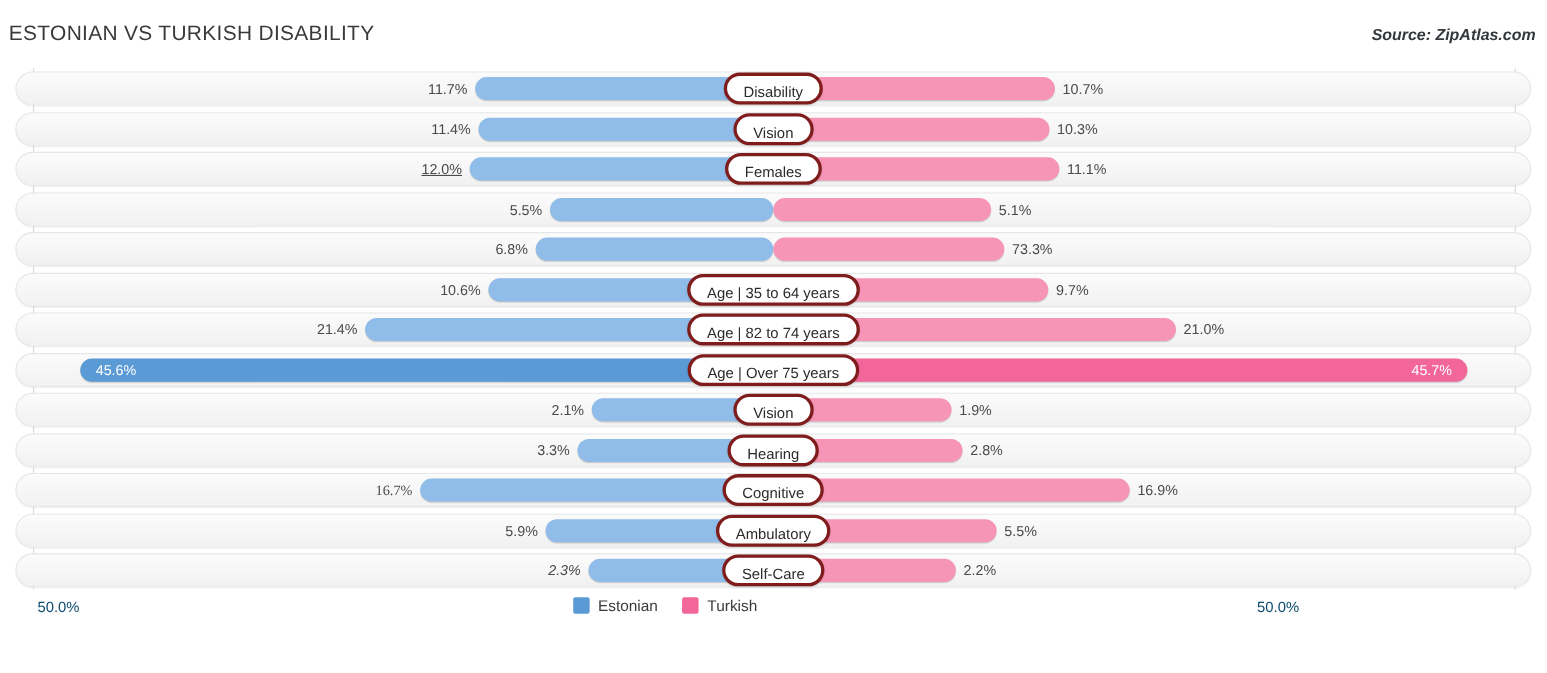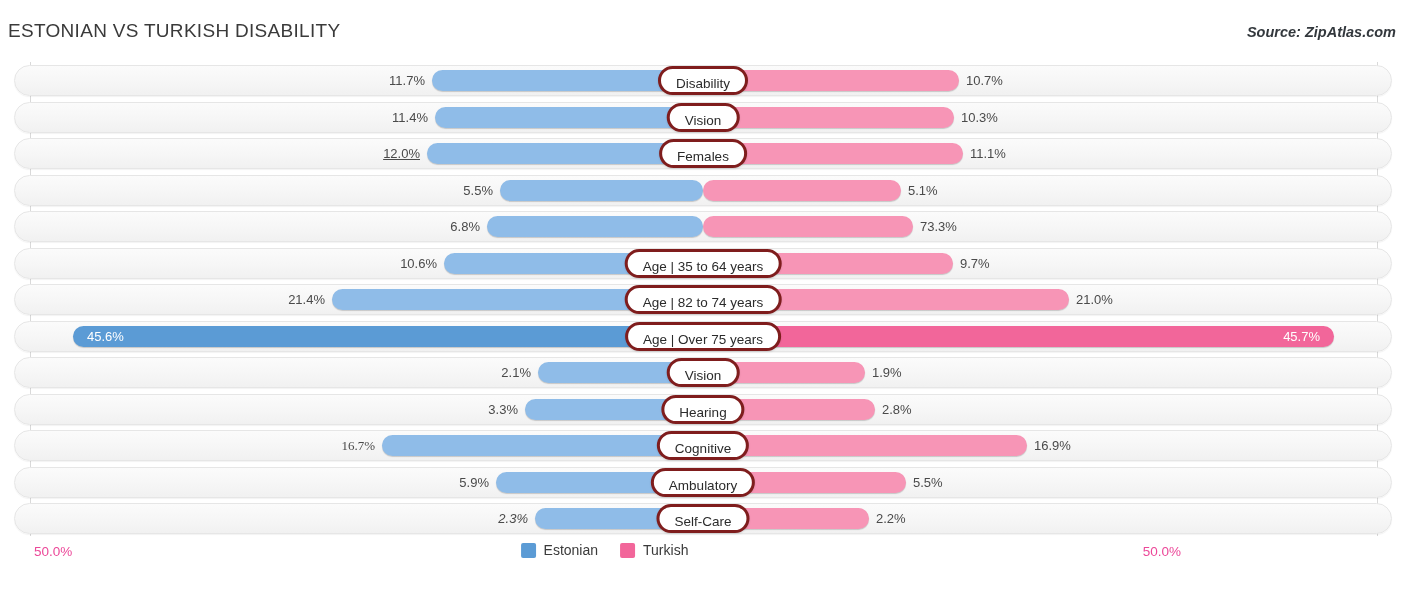--- a/index.html
+++ b/index.html
@@ -71,21 +71,21 @@
     border:3px solid #7f1d1d;
     border-radius:15px;
     font-size:13.5px; color:#2b2b2b;
     white-space:nowrap;
     box-shadow:0 1px 2px rgba(0,0,0,0.13);
     z-index:5;
   }
 
   #axis { position:absolute; left:0; right:0; top:474px; height:34px; }
   .axis-label {
-    position:absolute; top:8px; font-size:13.5px; color:#ec4899;
+    position:absolute; top:8px; font-size:13.5px; color:#0c4a6e;
   }
   #axis-left  { left:34px; }
   #axis-right { right:28px; }
 
   #legend {
     position:absolute; left:50%; transform:translateX(-50%); top:6px;
     display:flex; align-items:center; gap:22px; white-space:nowrap;
   }
   .legend-item { display:flex; align-items:center; gap:8px; }
   .swatch { width:15px; height:15px; border-radius:2px; }

